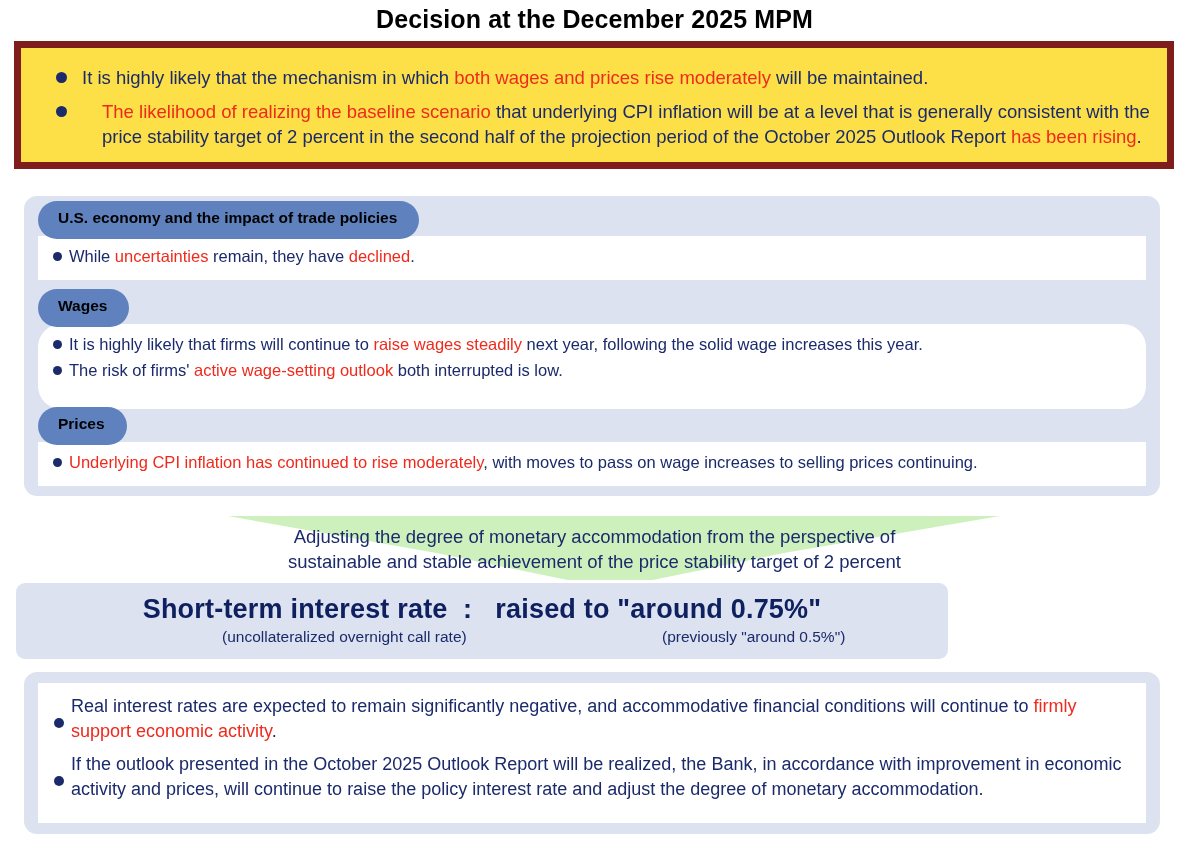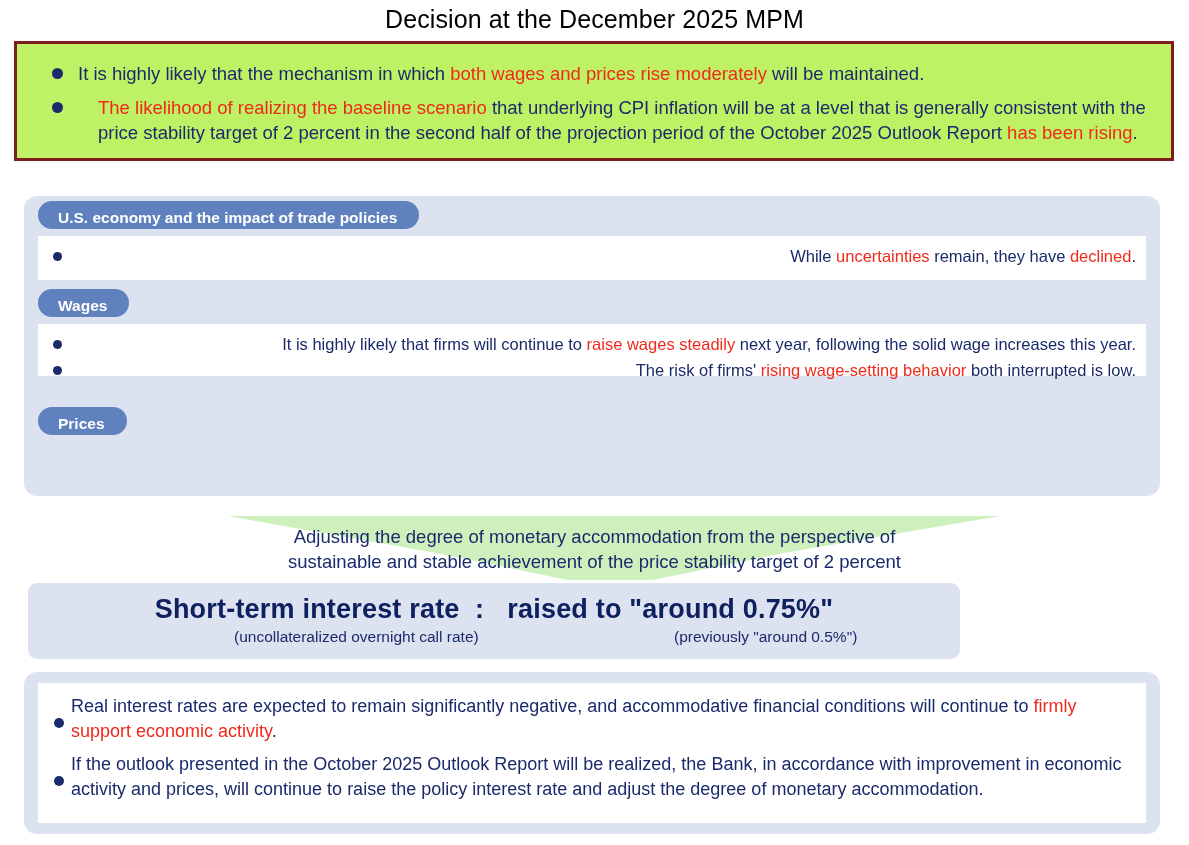--- a/index.html
+++ b/index.html
@@ -13,36 +13,36 @@
     font-family: "Liberation Sans", sans-serif;
     color: #1b2a6b;
     position: relative;
     overflow: hidden;
   }
 
   
   #page-title {
     text-align: center;
     font-size: 25px;
-    font-weight: 400;
+    font-weight: 700;
     color: #000000;
     line-height: 32px;
     padding-top: 3px;
     letter-spacing: 0.1px;
   }
 
   
   #top-box {
     position: absolute;
     left: 14px;
     top: 41px;
     width: 1160px;
     box-sizing: border-box;
-    border: 3px solid #7f1d1d;
-    background: #bef264;
+    border: 7px solid #7f1d1d;
+    background: #fde047;
     padding: 11px 16px 11px 14px;
   }
   .tb-item {
     display: flex;
     align-items: flex-start;
     margin: 6px 0 9px 0;
   }
   .tb-item:last-child { margin-bottom: 2px; gap: 20px; }
   .tb-bullet {
     flex: 0 0 auto;
@@ -67,25 +67,25 @@
     top: 196px;
     width: 1136px;
     height: 300px;
     box-sizing: border-box;
     background: #dce2ef;
     border-radius: 13px;
   }
   .pill {
     position: absolute;
     background: #5f82bf;
-    color: #ffffff;
+    color: #000000;
     font-size: 15.5px;
     font-weight: bold;
     border-radius: 19px;
-    height: 28px;
+    height: 38px;
     line-height: 34px;
     padding: 0 22px 0 20px;
     white-space: nowrap;
     z-index: 3;
   }
   .white-box {
     position: absolute;
     left: 14px;
     width: 1108px;
     box-sizing: border-box;
@@ -104,28 +104,27 @@
     height: 9px;
     border-radius: 50%;
     background: #1b2a6b;
     margin: 7px 7px 0 5px;
   }
   .wb-text {
     font-size: 16.5px;
     line-height: 23px;
     color: #1b2a6b;
     flex: 1 1 auto;
-    text-align: right;
   }
 
   
   #pill-us   { left: 14px;  top: 5px;  }
   #box-us    { top: 40px;   height: 44px; }
   #pill-wages{ left: 14px;  top: 93px; }
-  #box-wages { top: 128px;  height: 52px; }
+  #box-wages { top: 128px;  height: 85px; border-radius: 23px; }
   #pill-prices{left: 14px;  top: 211px;}
   #box-prices{ top: 246px;  height: 44px; }
 
   
   #arrow-wrap {
     position: absolute;
     left: 0;
     top: 512px;
     width: 1189px;
     height: 68px;
@@ -146,21 +145,21 @@
     width: 1189px;
     text-align: center;
     font-size: 18.5px;
     line-height: 25px;
     color: #1b2a6b;
   }
 
   
   #rate-box {
     position: absolute;
-    left: 28px;
+    left: 16px;
     top: 583px;
     width: 932px;
     height: 76px;
     box-sizing: border-box;
     background: #dce2ef;
     border-radius: 9px;
   }
   #rate-main {
     text-align: center;
     font-size: 27px;
@@ -257,25 +256,31 @@
   </div>
 
   <div class="pill" id="pill-wages">Wages</div>
   <div class="white-box" id="box-wages">
     <div class="wb-item">
       <span class="wb-bullet"></span>
       <span class="wb-text"><span>It is highly likely that firms will continue to </span><span class="red">raise wages steadily</span><span> next year, following the solid wage increases this year.</span></span>
     </div>
     <div class="wb-item">
       <span class="wb-bullet"></span>
-      <span class="wb-text"><span>The risk of firms' </span><span class="red">rising wage-setting behavior</span><span> both interrupted is low.</span></span>
+      <span class="wb-text"><span>The risk of firms' </span><span class="red">active wage-setting outlook</span><span> both interrupted is low.</span></span>
     </div>
   </div>
 
   <div class="pill" id="pill-prices">Prices</div>
+  <div class="white-box" id="box-prices">
+    <div class="wb-item">
+      <span class="wb-bullet"></span>
+      <span class="wb-text"><span class="red">Underlying CPI inflation has continued to rise moderately</span><span>, with moves to pass on wage increases to selling prices continuing.</span></span>
+    </div>
+  </div>
 
 </div>
 
 <div id="arrow-wrap">
   <div id="green-arrow"></div>
   <div id="arrow-text">
     <div>Adjusting the degree of monetary accommodation from the perspective of</div>
     <div>sustainable and stable achievement of the price stability target of 2 percent</div>
   </div>
 </div>

